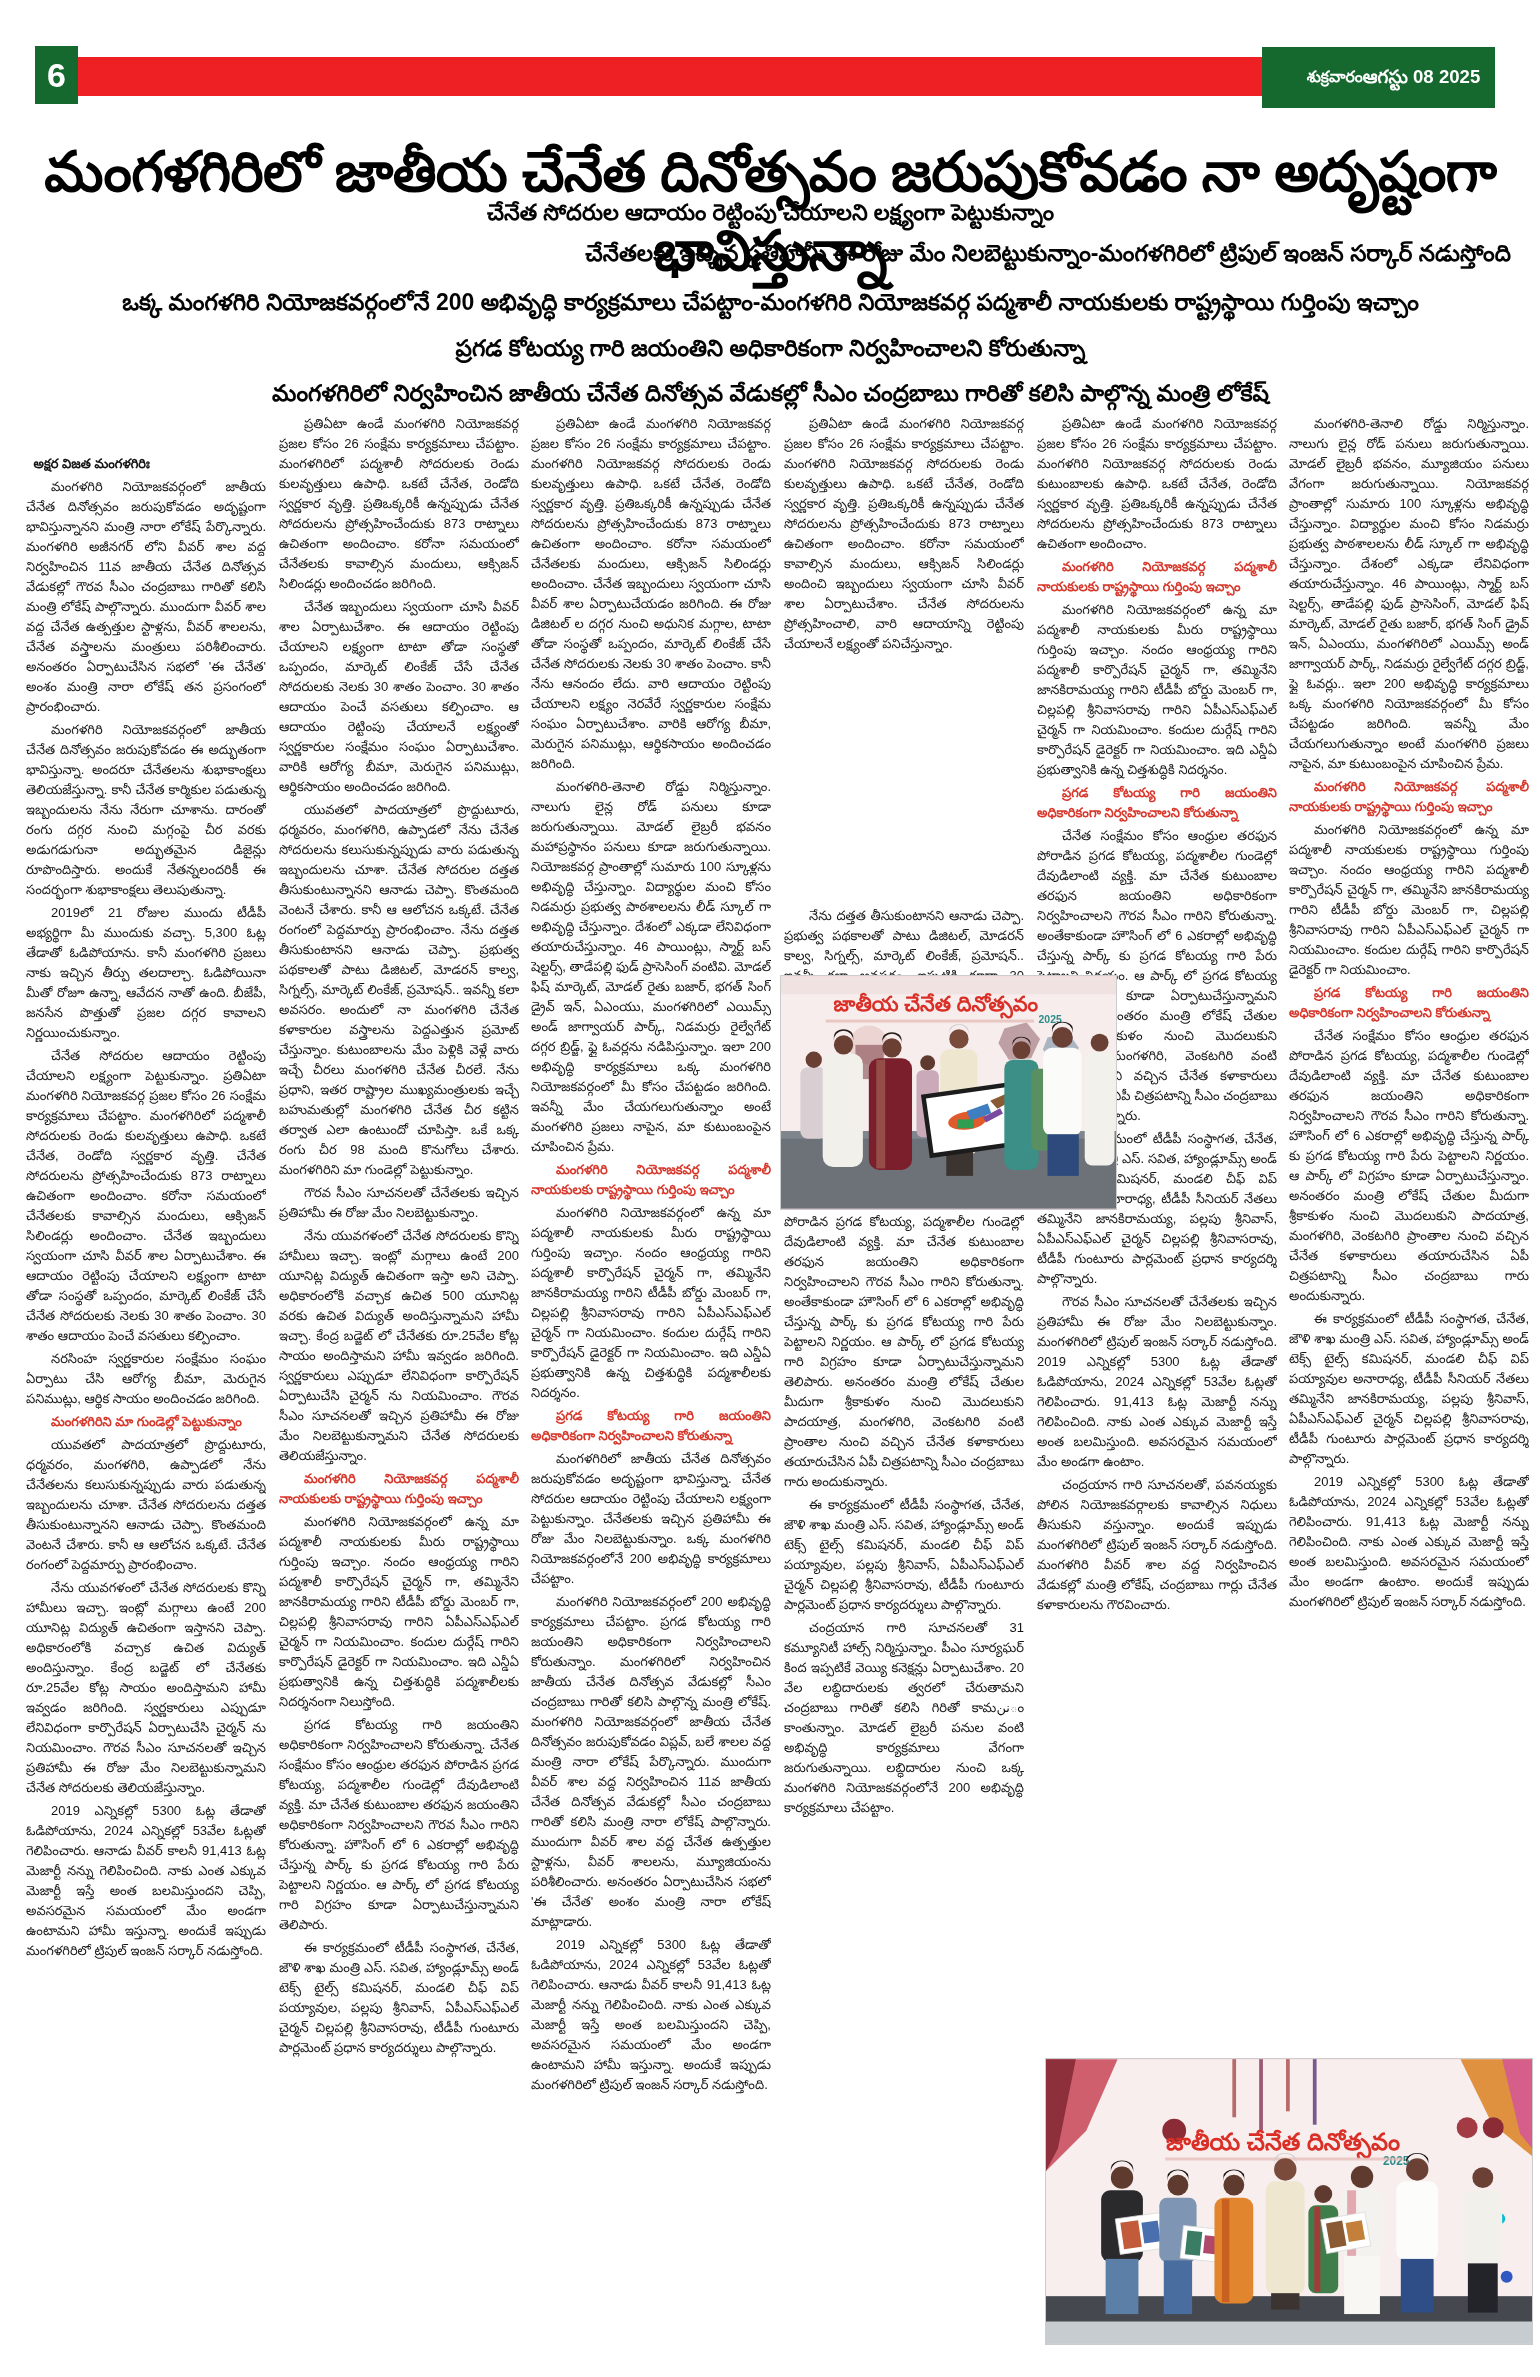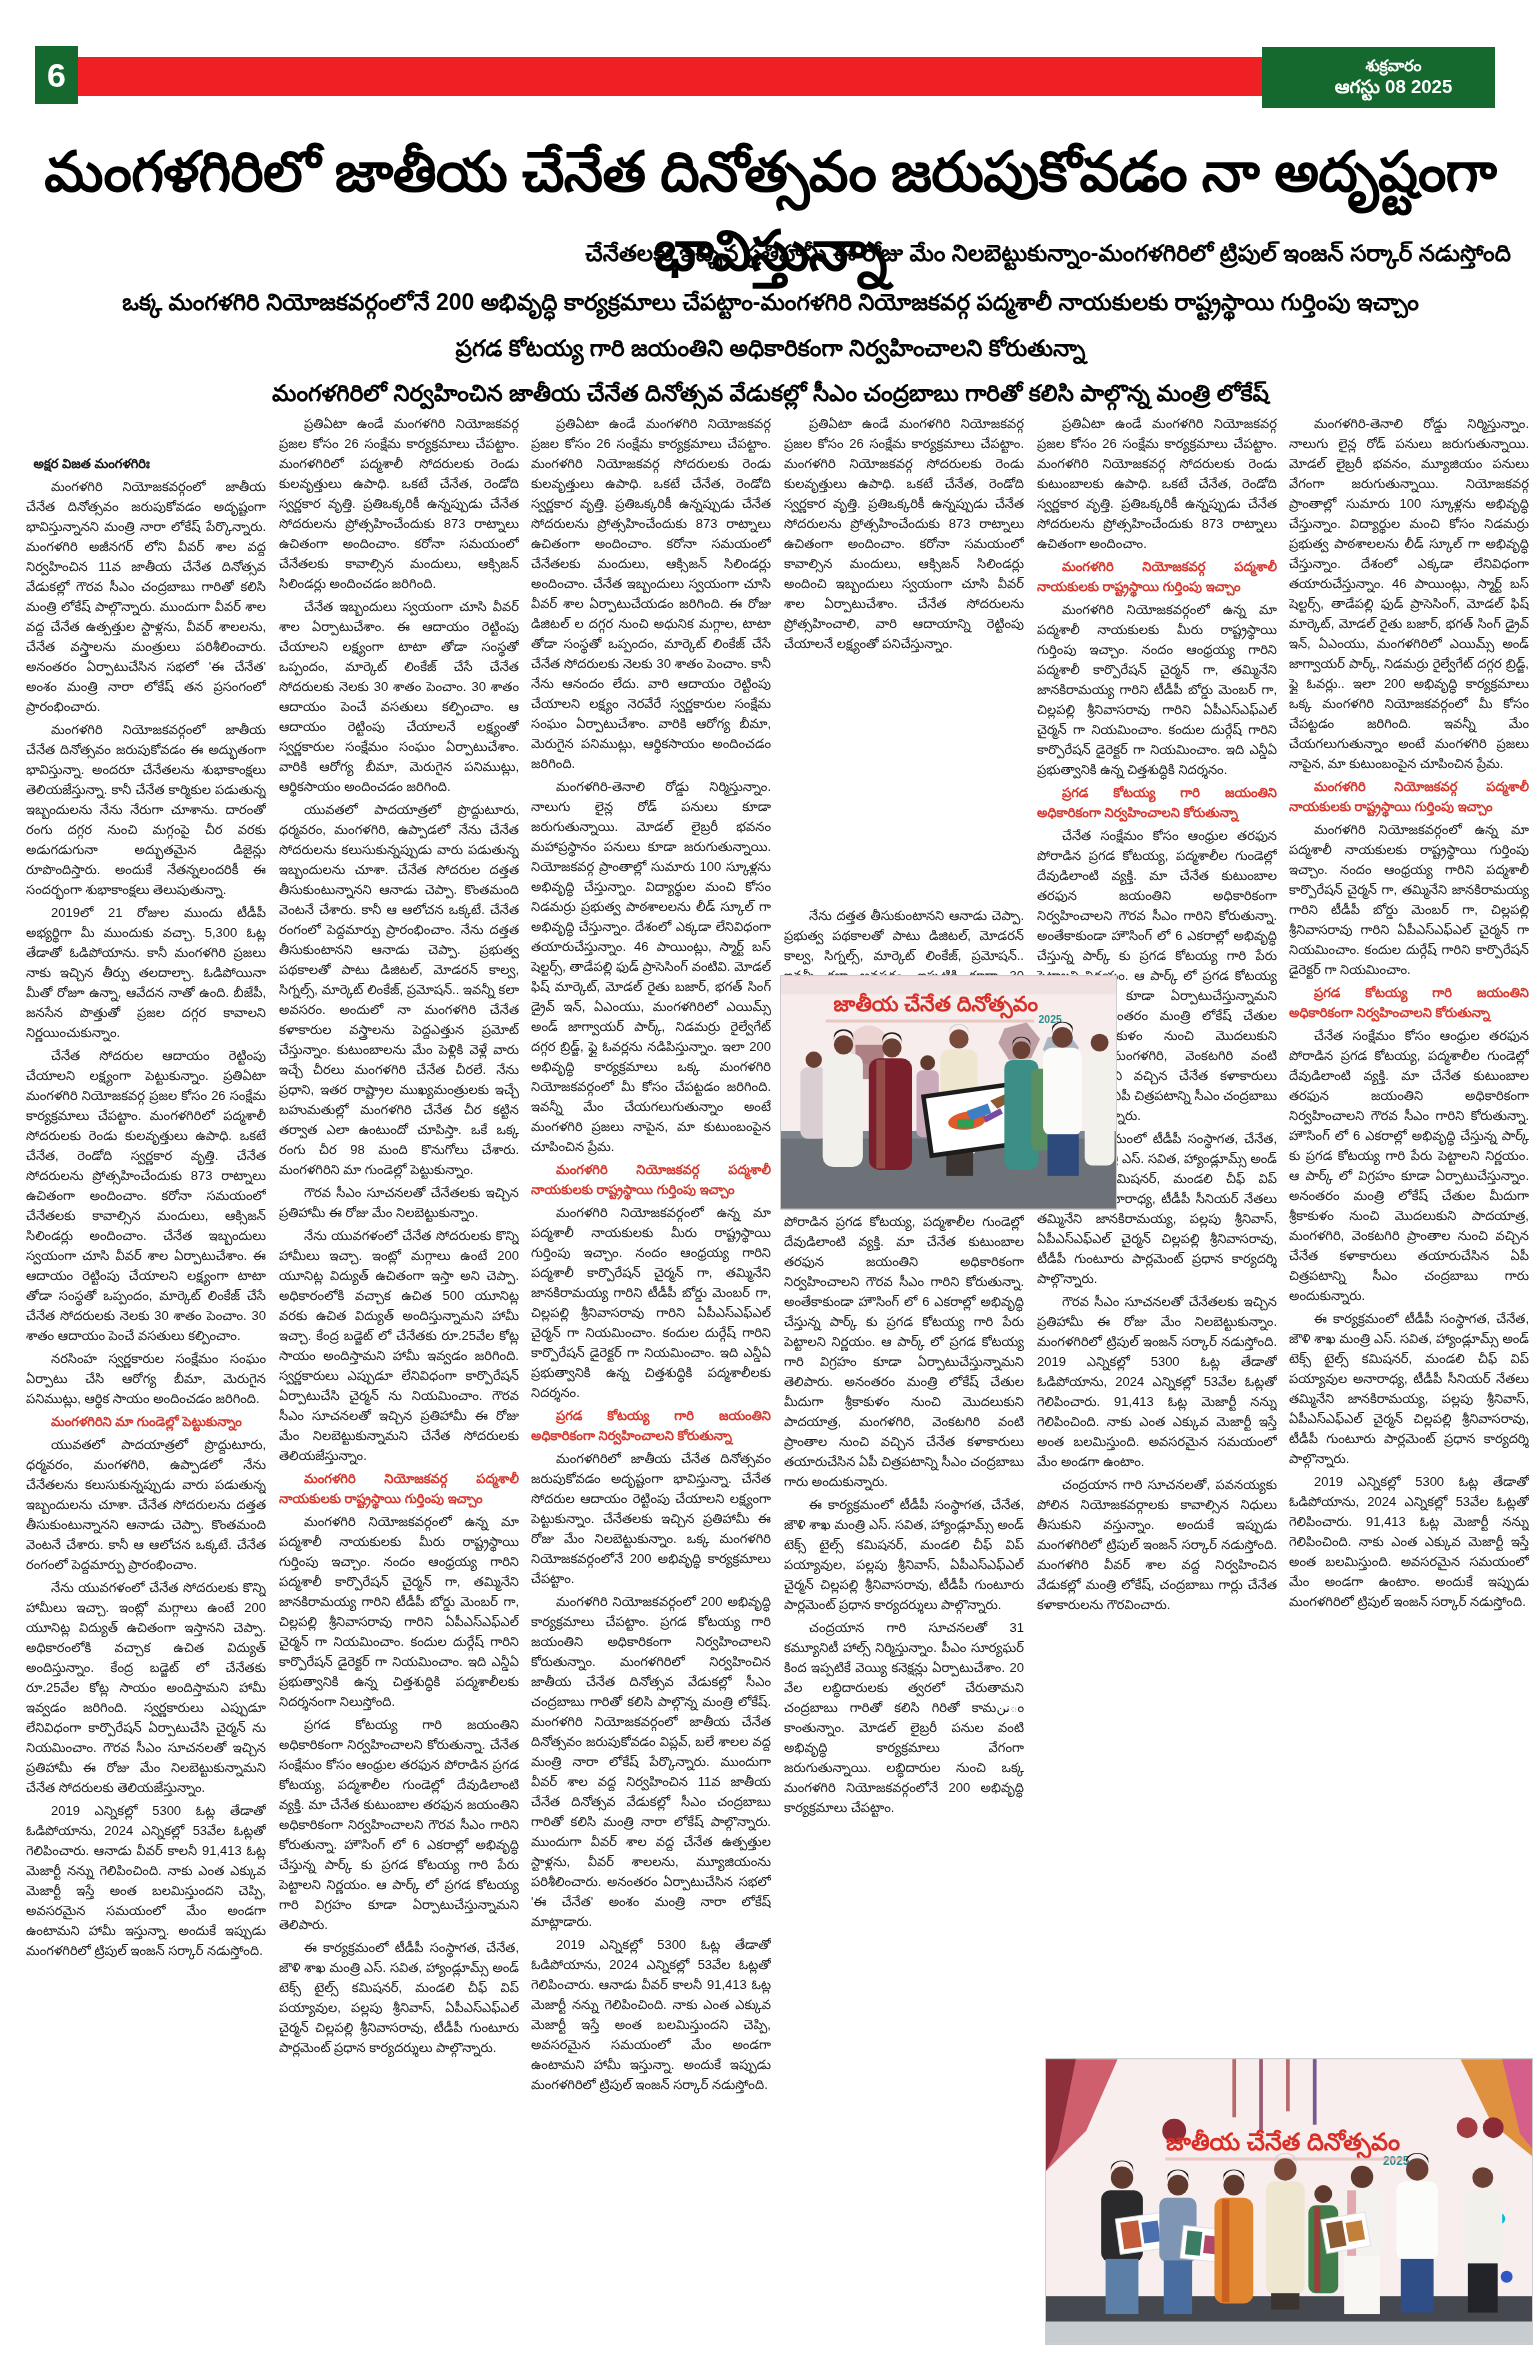--- a/index.html
+++ b/index.html
@@ -4,21 +4,21 @@
 <style>
   html,body{margin:0;padding:0;background:#ffffff;}
   body{font-family:"Liberation Sans","DejaVu Sans",sans-serif;}
   .page{position:relative;width:1541px;height:2377px;background:#ffffff;overflow:hidden;}
 
   
   .pageno-box{position:absolute;left:35px;top:46px;width:43px;height:58px;background:#15682e;
     color:#ffffff;font-size:34px;font-weight:bold;display:flex;align-items:center;justify-content:center;}
   .mast-bar{position:absolute;left:78px;top:57px;width:1184px;height:39px;background:#ee2024;}
   .date-box{position:absolute;left:1262px;top:47px;width:233px;height:61px;background:#15682e;
-    color:#ffffff;display:flex;flex-direction:column;align-items:center;justify-content:center;
+    color:#ffffff;display:flex;flex-direction:row;align-items:center;justify-content:center;
     font-weight:bold;line-height:1.2;padding-left:30px;box-sizing:border-box;}
   .date-box .wd{font-size:15.7px;}
   .date-box .dt{font-size:18.6px;}
 
   
   .headline{position:absolute;left:22.4px;top:139px;width:1496px;text-align:center;
     font-size:56px;font-weight:bold;color:#000;letter-spacing:-0.7px;}
   .deck{position:absolute;left:30px;width:1481px;text-align:center;font-weight:bold;color:#050505;}
   .deck1{top:200px;font-size:22.4px;}
   .deck2{top:240px;font-size:23px;text-align:right;}
@@ -52,20 +52,21 @@
   <div class="pageno-box">
     <span>6</span>
   </div>
   <div class="mast-bar"></div>
   <div class="date-box">
     <span class="wd">శుక్రవారం</span>
     <span class="dt">ఆగస్టు 08 2025</span>
   </div>
 
   <div class="headline">మంగళగిరిలో జాతీయ చేనేత దినోత్సవం జరుపుకోవడం నా అదృష్టంగా భావిస్తున్నా</div>
+  <div class="deck deck1">చేనేత సోదరుల ఆదాయం రెట్టింపు చేయాలని లక్ష్యంగా పెట్టుకున్నాం</div>
   <div class="deck deck2">చేనేతలకు ఇచ్చిన ప్రతిహామీ ఈ రోజు మేం నిలబెట్టుకున్నాం-మంగళగిరిలో ట్రిపుల్ ఇంజన్ సర్కార్ నడుస్తోంది</div>
   <div class="deck deck3">ఒక్క మంగళగిరి నియోజకవర్గంలోనే 200 అభివృద్ధి కార్యక్రమాలు చేపట్టాం-మంగళగిరి నియోజకవర్గ పద్మశాలీ నాయకులకు రాష్ట్రస్థాయి గుర్తింపు ఇచ్చాం</div>
   <div class="deck deck4">ప్రగడ కోటయ్య గారి జయంతిని అధికారికంగా నిర్వహించాలని కోరుతున్నా</div>
   <div class="deck deck5">మంగళగిరిలో నిర్వహించిన జాతీయ చేనేత దినోత్సవ వేడుకల్లో సీఎం చంద్రబాబు గారితో కలిసి పాల్గొన్న మంత్రి లోకేష్</div>
 
   <div class="col c0">
       <div class="blk lead">అక్షర విజత మంగళగిరిః</div>
       <div class="blk para">మంగళగిరి నియోజకవర్గంలో జాతీయ చేనేత దినోత్సవం జరుపుకోవడం అదృష్టంగా భావిస్తున్నానని మంత్రి నారా లోకేష్ పేర్కొన్నారు. మంగళగిరి అజీనగర్ లోని వీవర్ శాల వద్ద నిర్వహించిన 11వ జాతీయ చేనేత దినోత్సవ వేడుకల్లో గౌరవ సీఎం చంద్రబాబు గారితో కలిసి మంత్రి లోకేష్ పాల్గొన్నారు. ముందుగా వీవర్ శాల వద్ద చేనేత ఉత్పత్తుల స్టాళ్లను, వీవర్ శాలలను, చేనేత వస్త్రాలను మంత్రులు పరిశీలించారు. అనంతరం ఏర్పాటుచేసిన సభలో 'ఈ చేనేత' అంశం మంత్రి నారా లోకేష్ తన ప్రసంగంలో ప్రారంభించారు.</div>
       <div class="blk para">మంగళగిరి నియోజకవర్గంలో జాతీయ చేనేత దినోత్సవం జరుపుకోవడం ఈ అద్భుతంగా భావిస్తున్నా. అందరూ చేనేతలను శుభాకాంక్షలు తెలియజేస్తున్నా. కానీ చేనేత కార్మికుల పడుతున్న ఇబ్బందులను నేను నేరుగా చూశాను. దారంతో రంగు దగ్గర నుంచి మగ్గంపై చీర వరకు అడుగడుగునా అద్భుతమైన డిజైన్లు రూపొందిస్తారు. అందుకే నేతన్నలందరికీ ఈ సందర్భంగా శుభాకాంక్షలు తెలుపుతున్నా.</div>
       <div class="blk para">2019లో 21 రోజుల ముందు టీడీపీ అభ్యర్థిగా మీ ముందుకు వచ్చా. 5,300 ఓట్ల తేడాతో ఓడిపోయాను. కానీ మంగళగిరి ప్రజలు నాకు ఇచ్చిన తీర్పు తలదాల్చా. ఓడిపోయినా మీతో రోజూ ఉన్నా, ఆవేదన నాతో ఉంది. బీజేపీ, జనసేన పొత్తుతో ప్రజల దగ్గర కావాలని నిర్ణయించుకున్నాం.</div>

